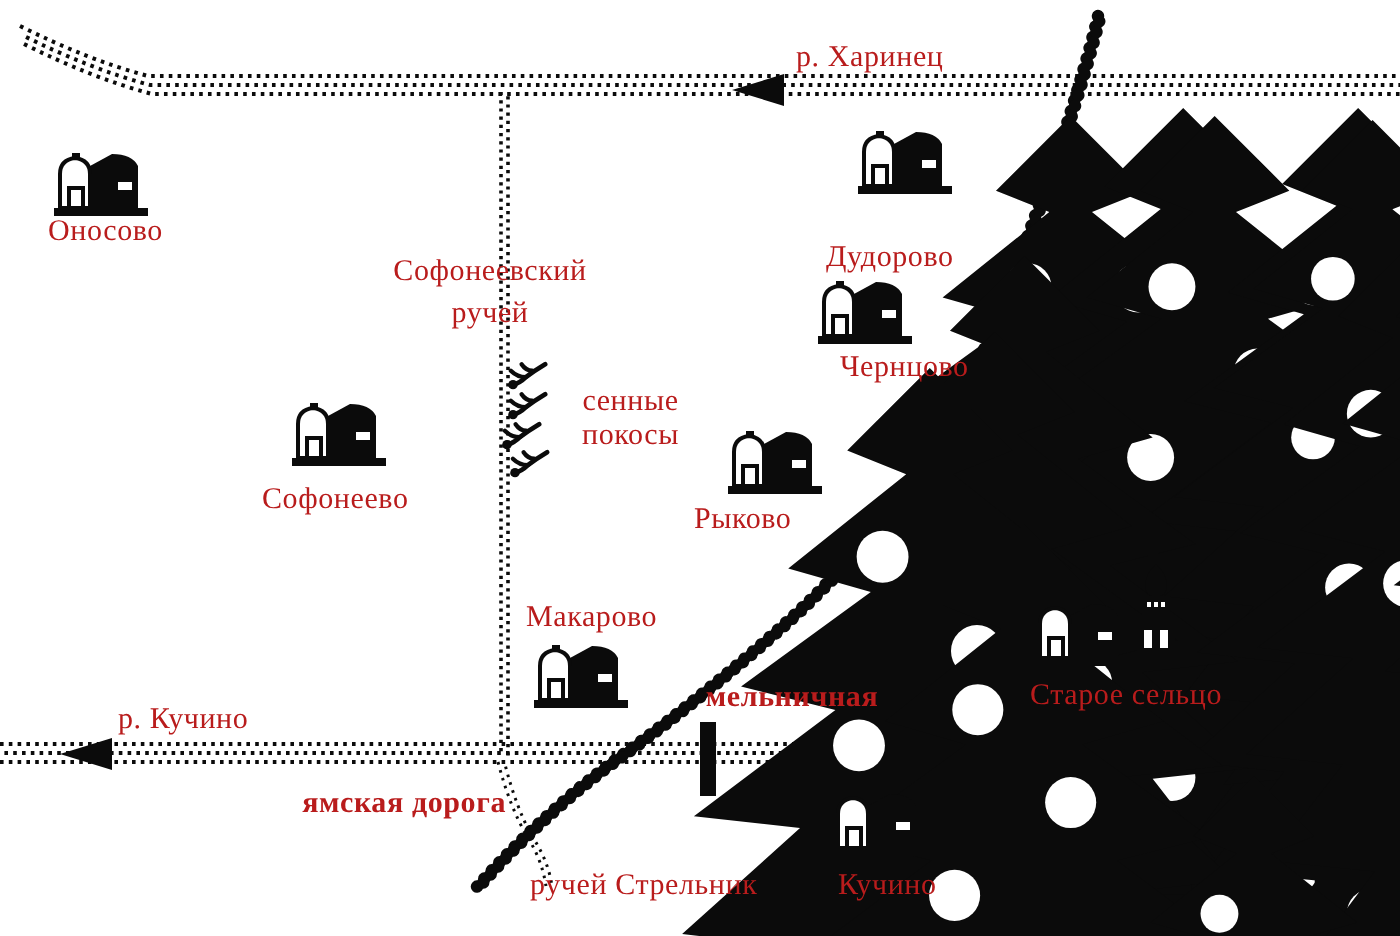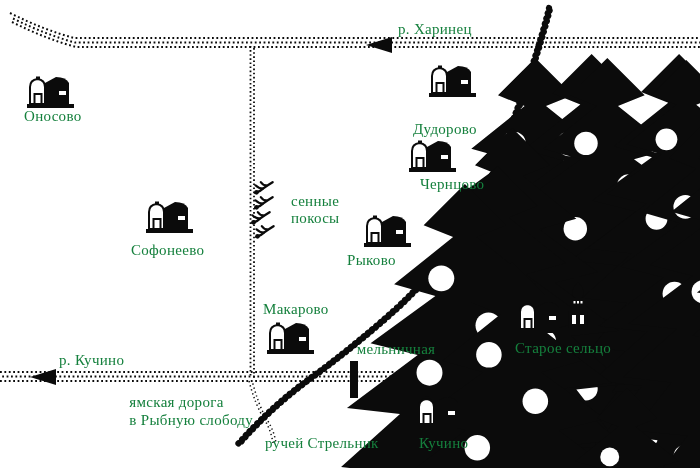--- a/index.html
+++ b/index.html
@@ -6,26 +6,26 @@
   #map{position:relative;width:700px;height:468px;background:#fff;overflow:hidden;
        font-family:"Liberation Serif","DejaVu Serif",serif;}
   #lines-svg,#icons-svg{position:absolute;left:0;top:0;width:700px;height:468px;}
   .river{fill:none;stroke:#0b0b0b;stroke-width:2;stroke-dasharray:1.8 2.6;}
   .stream{fill:none;stroke:#0b0b0b;stroke-width:1.8;stroke-dasharray:1.6 2.5;}
   .fine-stream{fill:none;stroke:#0b0b0b;stroke-width:1.5;stroke-dasharray:1.3 2.8;}
   .road{fill:none;stroke:#0b0b0b;stroke-width:6.2;stroke-dasharray:0.1 5.4;stroke-linecap:round;}
   .arrow{fill:#0b0b0b;}
   .dam{fill:#0b0b0b;}
   #icons-svg{fill:#0b0b0b;}
-  .lbl{position:absolute;font-size:15px;line-height:20px;color:#15803d;
+  .lbl{position:absolute;font-size:15px;line-height:20px;color:#b91c1c;
        white-space:nowrap;letter-spacing:.3px;}
   .lbl .ln{display:block;}
   .center{text-align:center;transform:translateX(-50%);}
   .right{text-align:left;transform:translateX(-100%);}
-  .lh21{line-height:21px;} .lh18{line-height:18px;} .lh17{line-height:17px;}
+  .lh21{line-height:21px;} .lh18{line-height:18px;font-weight:bold;} .lh17{line-height:17px;text-align:center;}
 </style>
 </head>
 <body>
 
 <div id="map">
 
   <svg id="lines-svg" viewBox="0 0 700 468">
       <path d="M10,13 Q44,30 74,38 H700" class="river" stroke-dashoffset="0"></path>
       <path d="M11,17.5 Q45,34.5 75,42.5 H700" class="river" stroke-dashoffset="2.2"></path>
       <path d="M12,22 Q46,39 76,47 H700" class="river" stroke-dashoffset="4.4"></path>
@@ -121,35 +121,36 @@
         <use href="#sym-hay" x="253" y="195" width="22" height="15"></use>
         <use href="#sym-hay" x="250" y="210" width="22" height="15"></use>
         <use href="#sym-hay" x="254" y="224" width="22" height="15"></use>
       </g>
   </svg>
 
   <div id="labels">
     <div class="lbl" style="left:398px;top:19px">р. Харинец</div>
     <div class="lbl" style="left:24px;top:106px">Оносово</div>
     <div class="lbl center lh21" style="left:245px;top:126px">
+      <span class="ln">Софонеевский</span>
+      <span class="ln">ручей</span>
     </div>
     <div class="lbl" style="left:413px;top:119px">Дудорово</div>
     <div class="lbl" style="left:420px;top:174px">Чернцово</div>
     <div class="lbl lh17" style="left:291px;top:193px">
       <span class="ln">сенные</span>
       <span class="ln">покосы</span>
     </div>
     <div class="lbl" style="left:131px;top:240px">Софонеево</div>
     <div class="lbl" style="left:347px;top:250px">Рыково</div>
     <div class="lbl" style="left:263px;top:299px">Макарово</div>
     <div class="lbl center lh18" style="left:396px;top:340px">
       <span class="ln">мельничная</span>
     </div>
     <div class="lbl" style="left:515px;top:338px">Старое сельцо</div>
     <div class="lbl" style="left:59px;top:350px">р. Кучино</div>
     <div class="lbl right lh18" style="left:253px;top:393px">
       <span class="ln">ямская дорога</span>
-      <span class="ln">в Рыбную слободу</span>
     </div>
     <div class="lbl" style="left:265px;top:433px">ручей Стрельник</div>
     <div class="lbl" style="left:419px;top:433px">Кучино</div>
   </div>
 </div>
 
 </body></html>

